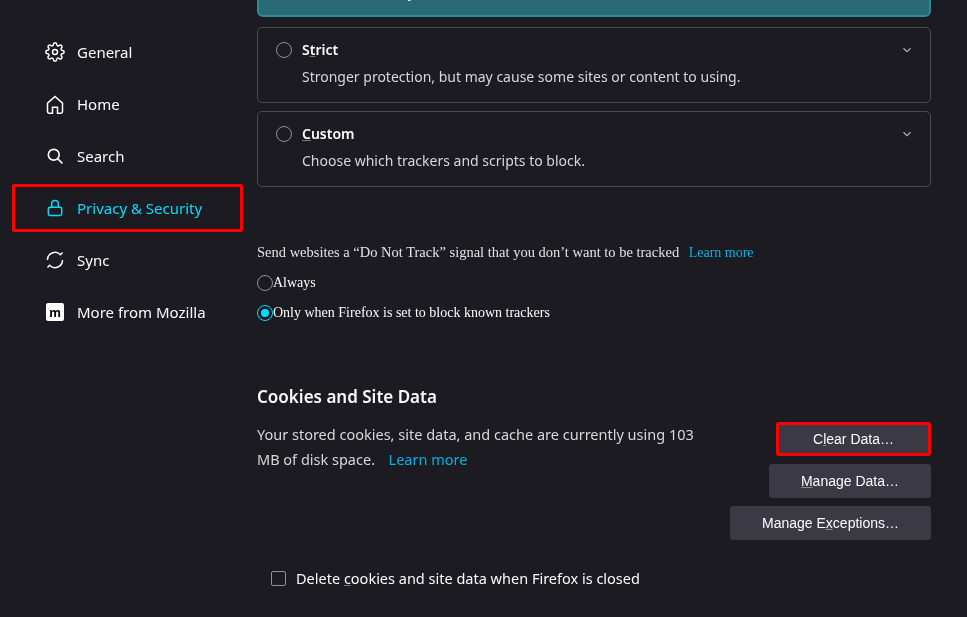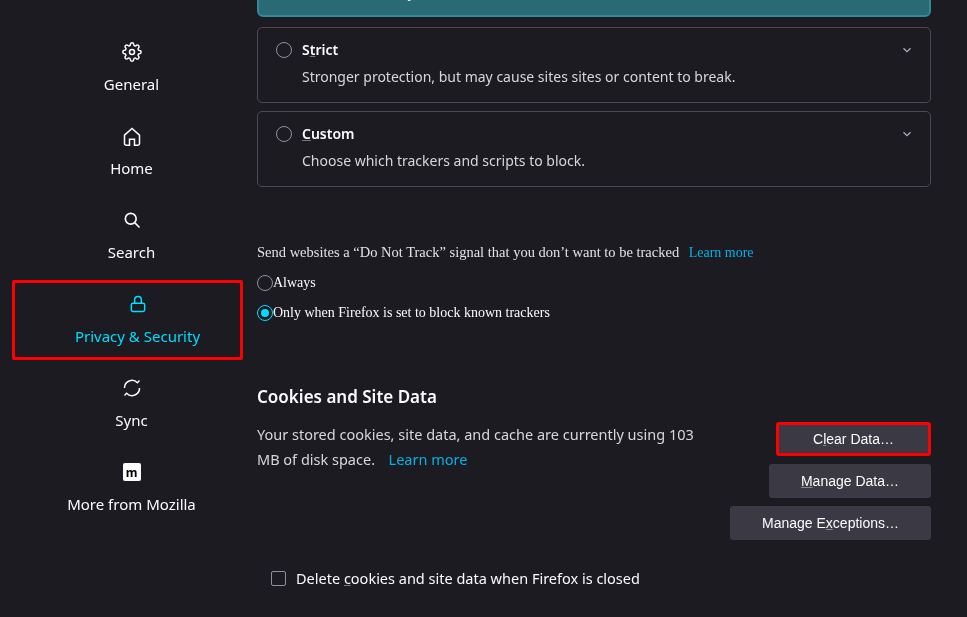--- a/index.html
+++ b/index.html
@@ -22,21 +22,20 @@
     display: flex;
     align-items: center;
     gap: 12px;
     padding: 11px 10px 11px 30px;
     cursor: pointer;
     font-size: 15px;
     color: #fbfbfe;
     border: 3px solid transparent;
     margin: 0 12px 4px 12px;
     border-radius: 2px;
-    flex-direction: column;
   }
   .sidebar-item.active {
     color: #00ddff;
   }
   .sidebar-item.highlight-red {
     border: 3px solid #ff0000;
     margin-left: 12px;
     margin-right: 0;
   }
   .sidebar-item .icon {
@@ -236,21 +235,21 @@
   <div class="info-banner">
     <span>them to follow you between sites.</span>
     <span class="link">Learn more</span>
   </div>
 
   <div class="option-box">
     <div class="option-header">
       <span class="radio"></span>
       <span>S<span class="und">t</span>rict</span>
     </div>
-    <div class="option-desc">Stronger protection, but may cause sites sites or content to break.</div>
+    <div class="option-desc">Stronger protection, but may cause some sites or content to using.</div>
     <span class="chevron">
       <svg width="14" height="14" viewBox="0 0 24 24" fill="none" stroke="currentColor" stroke-width="2">
           <polyline points="6 9 12 15 18 9"></polyline>
         </svg>
     </span>
   </div>
 
   <div class="option-box">
     <div class="option-header">
       <span class="radio"></span>

